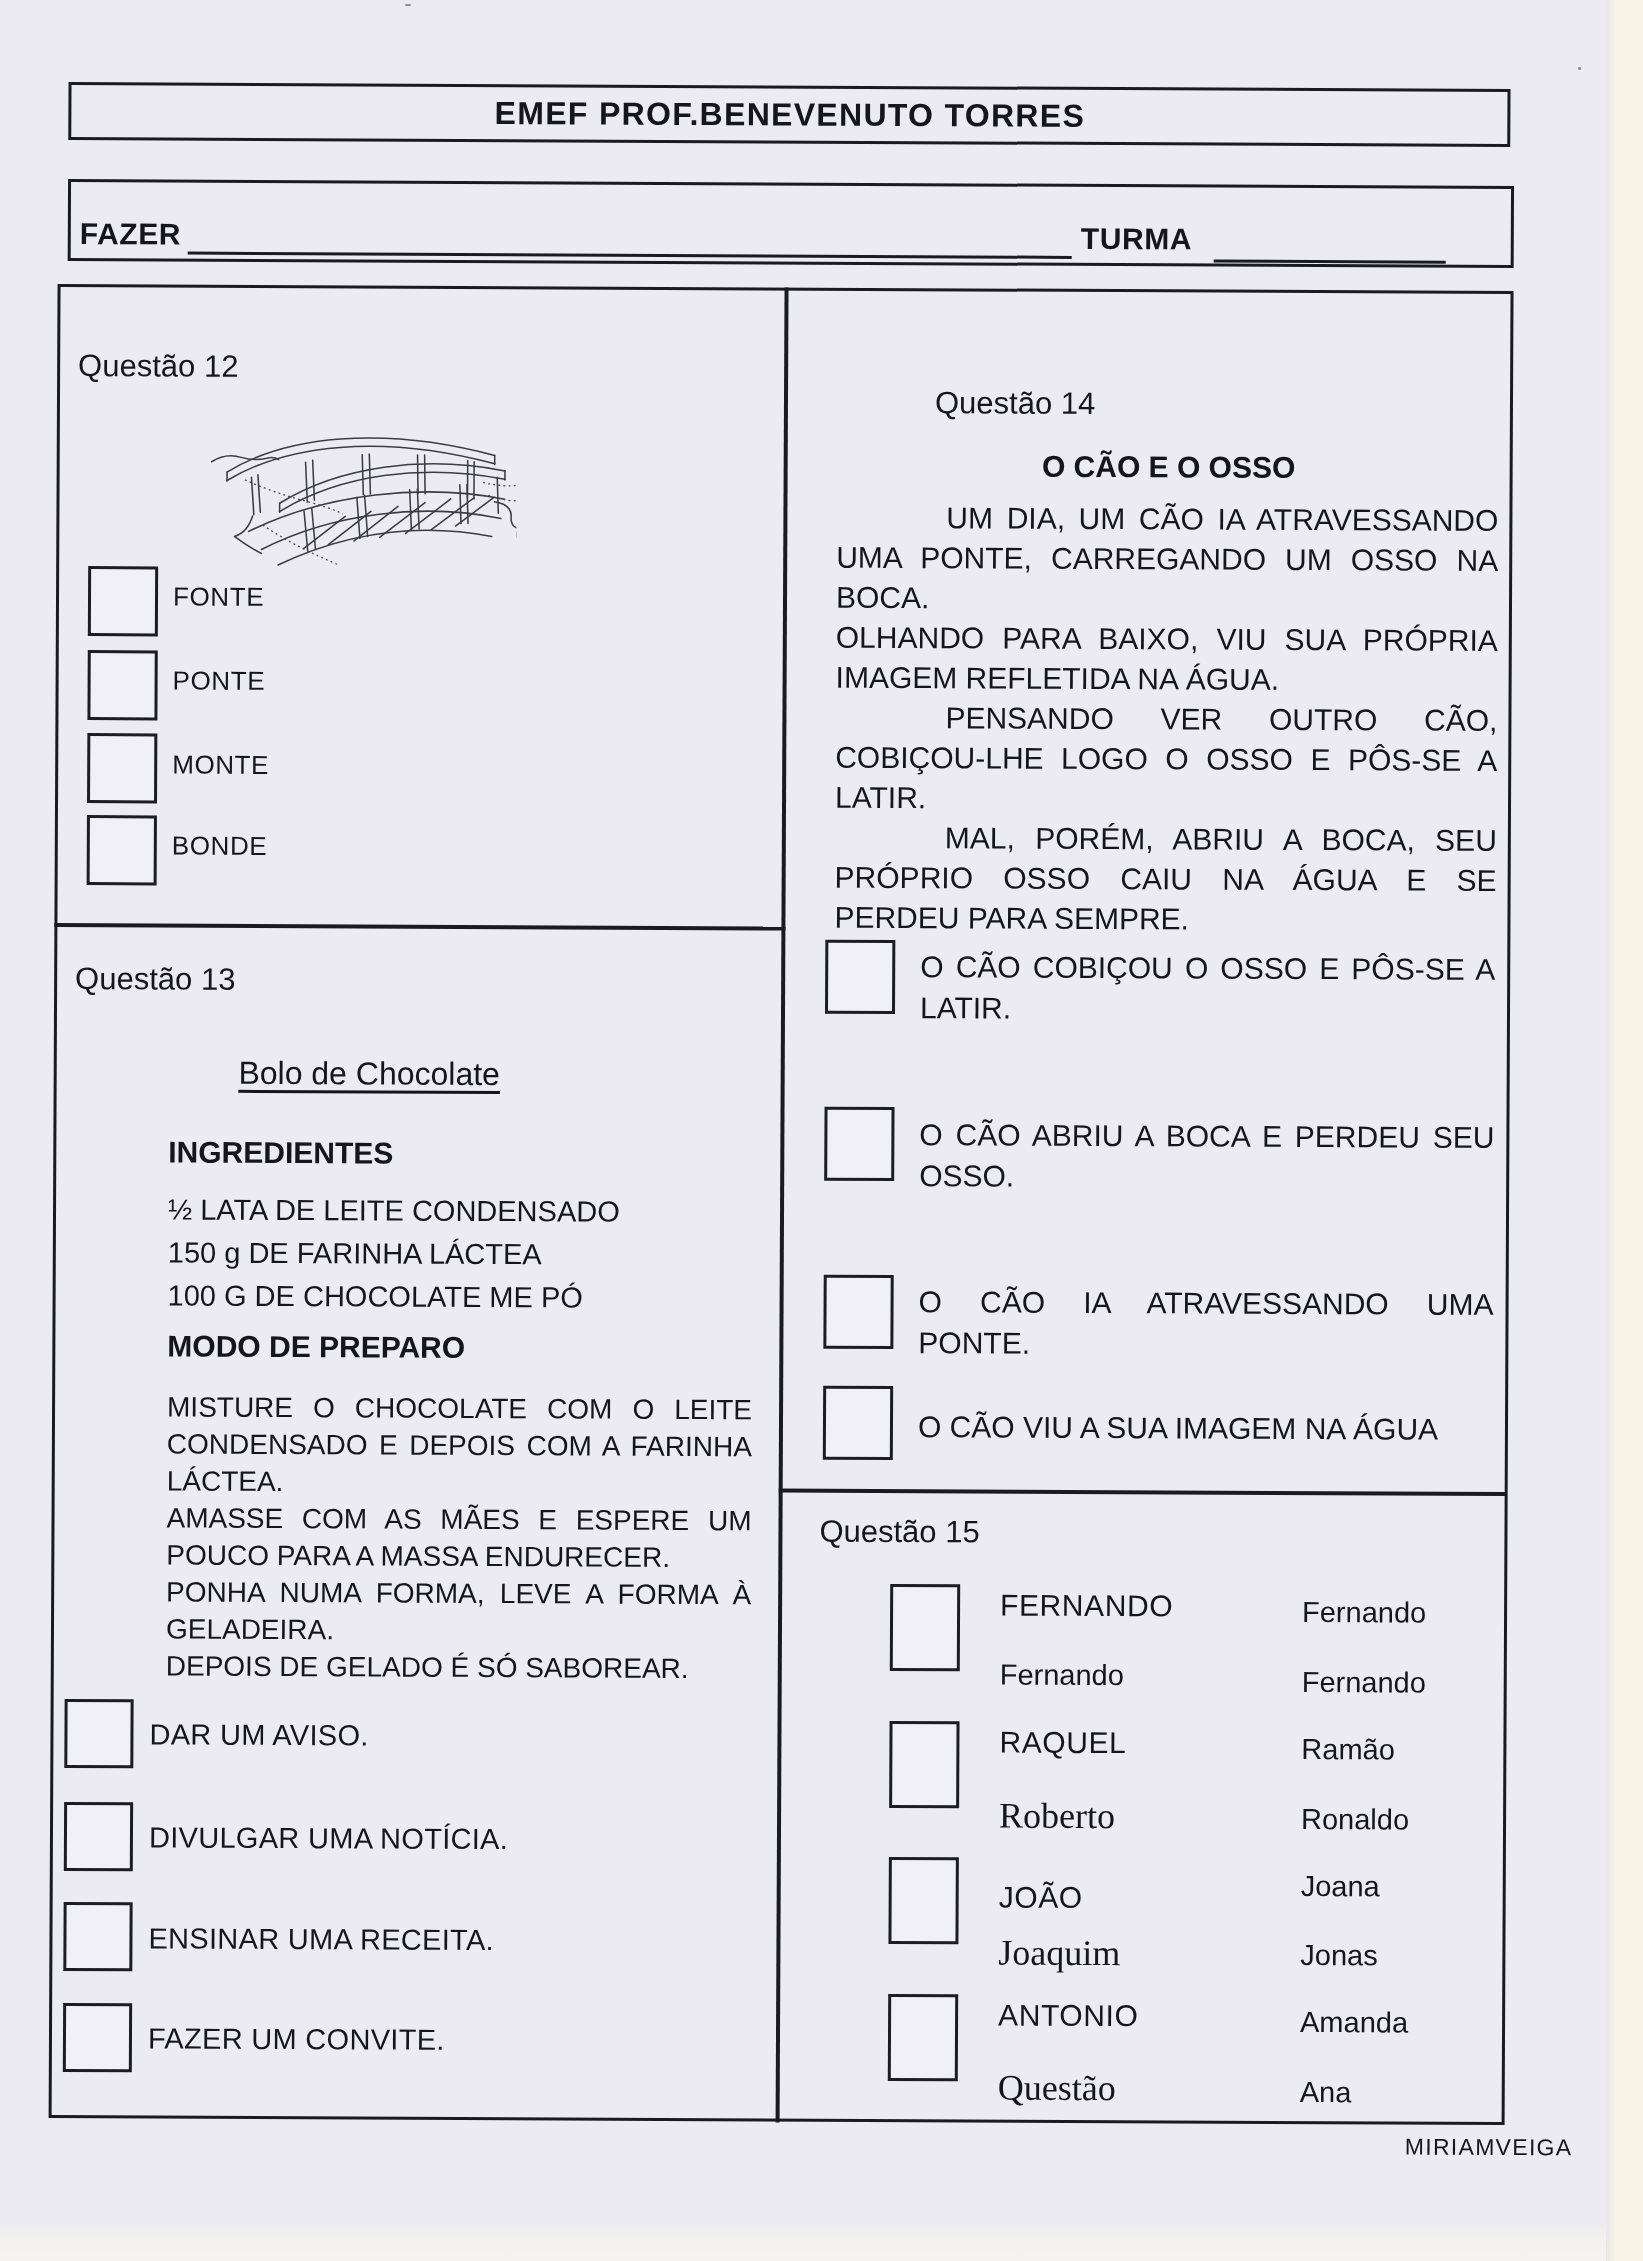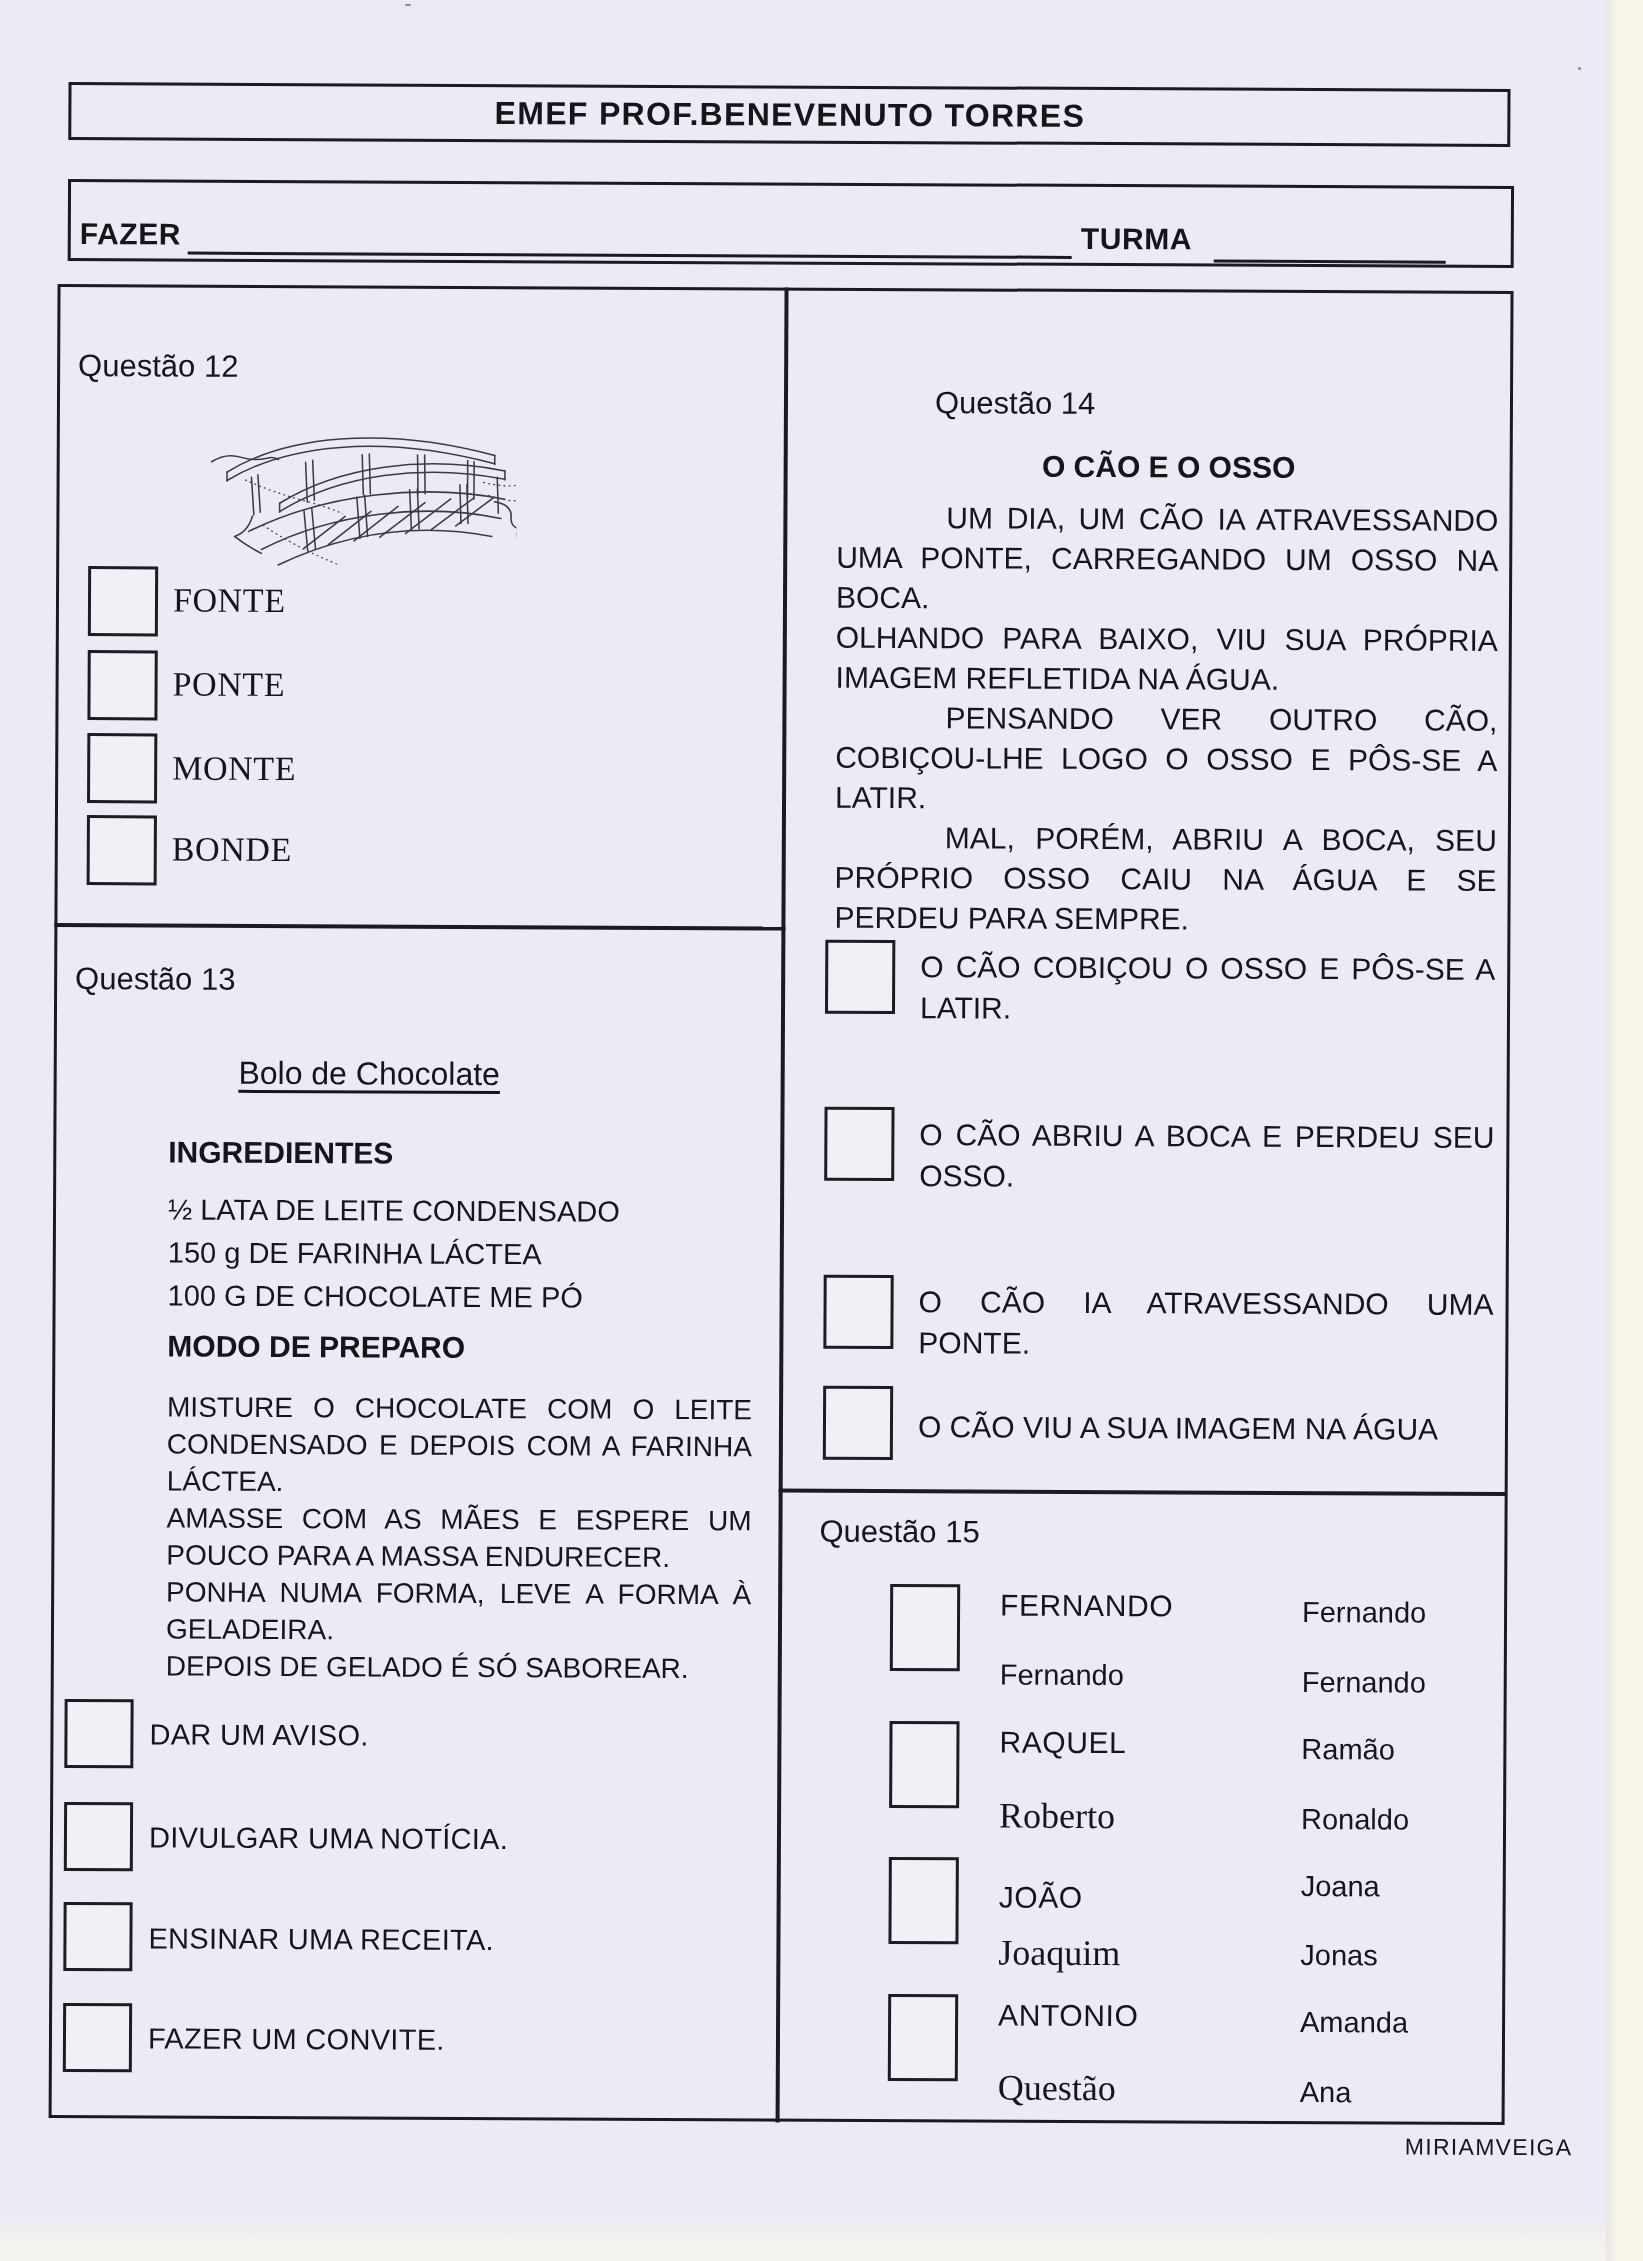--- a/index.html
+++ b/index.html
@@ -37,21 +37,21 @@
 
   .school-title{
     left:68px;top:82px;width:1443px;height:59px;
     display:flex;align-items:center;justify-content:center;
     font-size:32px;font-weight:bold;letter-spacing:1.3px;
   }
   .label-strong{font-size:30px;font-weight:bold;letter-spacing:0.6px;}
   .write-line{border-bottom:3.2px solid #1a1a22;height:0;}
 
   .q-title{font-size:31px;}
-  .opt-label-lg{font-size:34px;letter-spacing:0.6px;font-family:Liberation Serif, serif;}
+  .opt-label-lg{font-size:26px;letter-spacing:0.6px;}
   .opt-label-md{font-size:29px;letter-spacing:0.3px;}
 
   .checkbox{border:3.9px solid #1c1c24;background:rgba(255,255,255,0.25);}
 
   .recipe-title{font-size:32px;text-decoration:underline;text-underline-offset:6.4px;text-decoration-thickness:2.6px;}
   .section-head{font-size:30px;font-weight:bold;}
   .ing-line{font-size:29px;white-space:nowrap;}
 
   .body-line{font-size:30px;white-space:normal;}
   .stretch{text-align:justify;text-align-last:justify;}

